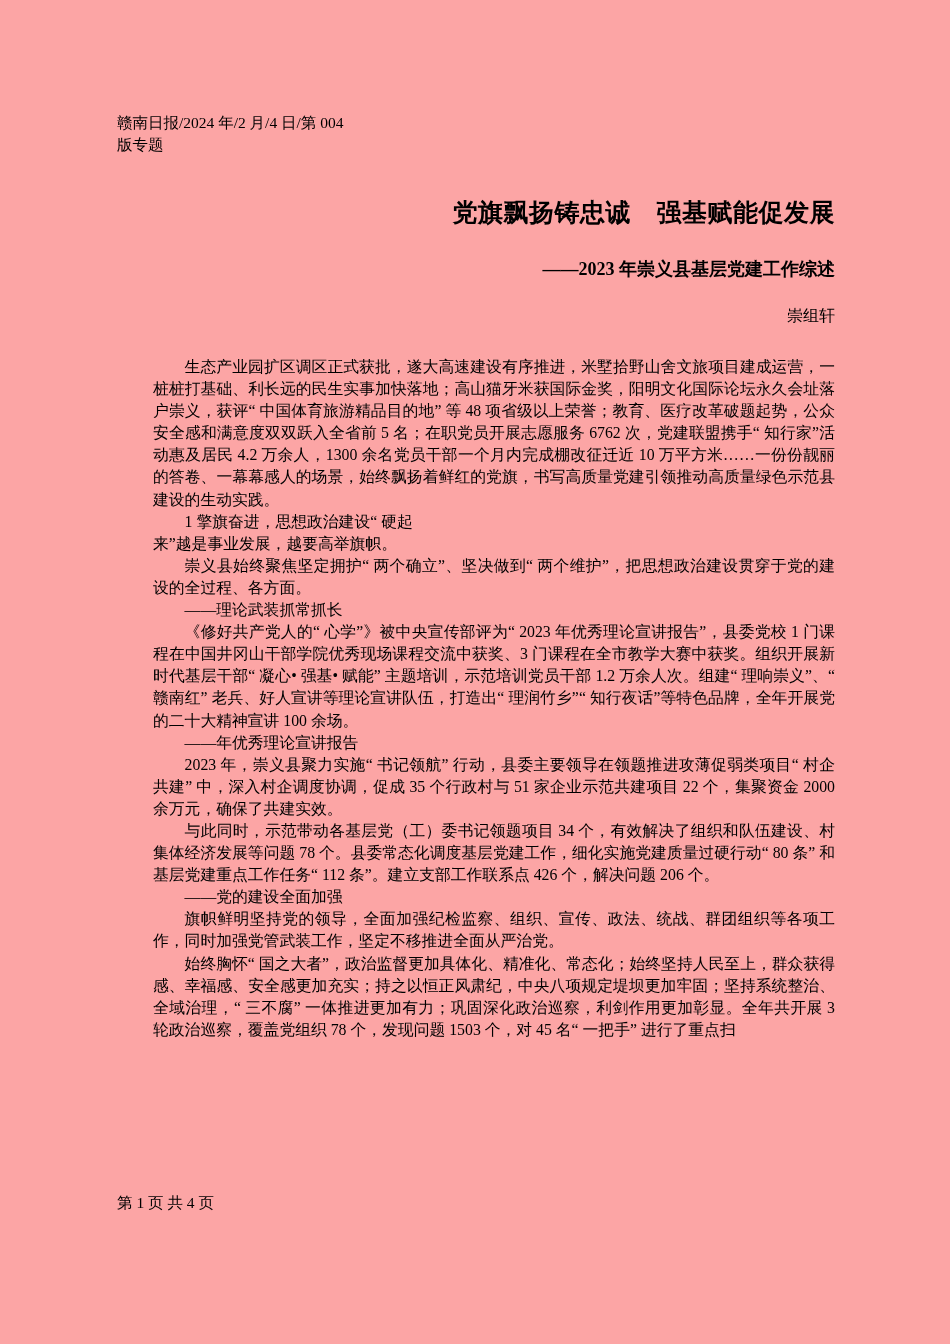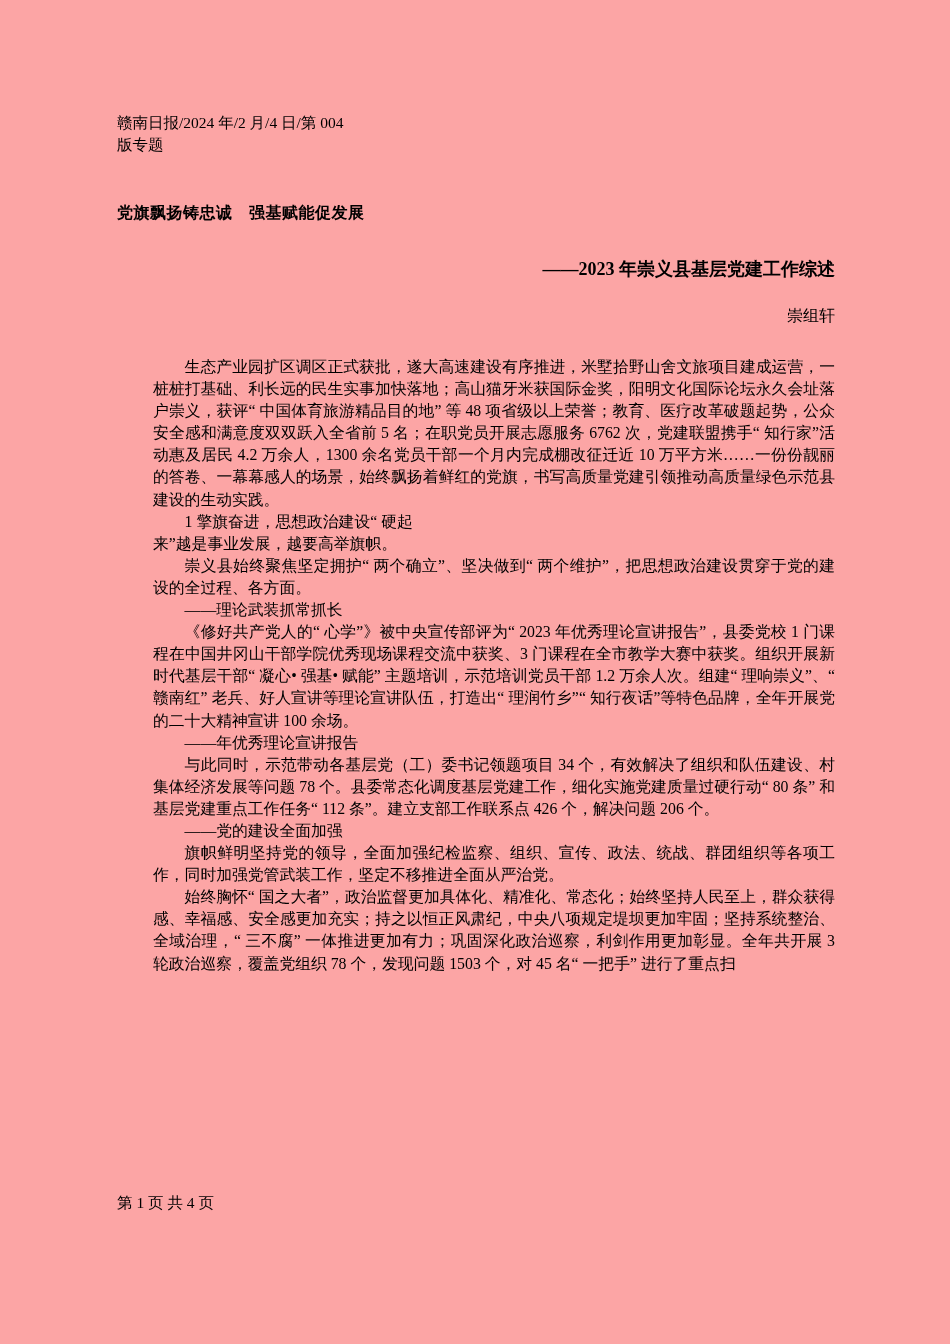--- a/index.html
+++ b/index.html
@@ -24,23 +24,23 @@
     width: 718px;
   }
   .doc-header {
     font-size: 15.5px;
     line-height: 22px;
     text-align: left;
     white-space: pre-line;
   }
   .doc-title {
     margin-top: 40px;
-    font-size: 16px;
+    font-size: 25px;
     font-weight: bold;
-    text-align: left;
+    text-align: right;
     letter-spacing: 0.5px;
     line-height: 34px;
   }
   .doc-subtitle {
     margin-top: 26px;
     font-size: 18px;
     font-weight: bold;
     text-align: right;
     line-height: 26px;
   }
@@ -92,20 +92,21 @@
     <div class="doc-author">崇组轩</div>
 
     <div class="body-text">
       <p class="para">生态产业园扩区调区正式获批，遂大高速建设有序推进，米墅拾野山舍文旅项目建成运营，一桩桩打基础、利长远的民生实事加快落地；高山猫牙米获国际金奖，阳明文化国际论坛永久会址落户崇义，获评“ 中国体育旅游精品目的地” 等 48 项省级以上荣誉；教育、医疗改革破题起势，公众安全感和满意度双双跃入全省前 5 名；在职党员开展志愿服务 6762 次，党建联盟携手“ 知行家”活动惠及居民 4.2 万余人，1300 余名党员干部一个月内完成棚改征迁近 10 万平方米……一份份靓丽的答卷、一幕幕感人的场景，始终飘扬着鲜红的党旗，书写高质量党建引领推动高质量绿色示范县建设的生动实践。</p>
       <p class="para">1 擎旗奋进，思想政治建设“ 硬起</p>
       <p class="para noindent">来”越是事业发展，越要高举旗帜。</p>
       <p class="para">崇义县始终聚焦坚定拥护“ 两个确立”、坚决做到“ 两个维护”，把思想政治建设贯穿于党的建设的全过程、各方面。</p>
       <p class="para">——理论武装抓常抓长</p>
       <p class="para">《修好共产党人的“ 心学”》被中央宣传部评为“ 2023 年优秀理论宣讲报告”，县委党校 1 门课程在中国井冈山干部学院优秀现场课程交流中获奖、3 门课程在全市教学大赛中获奖。组织开展新时代基层干部“ 凝心• 强基• 赋能” 主题培训，示范培训党员干部 1.2 万余人次。组建“ 理响崇义”、“ 赣南红” 老兵、好人宣讲等理论宣讲队伍，打造出“ 理润竹乡”“ 知行夜话”等特色品牌，全年开展党的二十大精神宣讲 100 余场。</p>
       <p class="para">——年优秀理论宣讲报告</p>
+      <p class="para">2023 年，崇义县聚力实施“ 书记领航” 行动，县委主要领导在领题推进攻薄促弱类项目“ 村企共建” 中，深入村企调度协调，促成 35 个行政村与 51 家企业示范共建项目 22 个，集聚资金 2000 余万元，确保了共建实效。</p>
       <p class="para">与此同时，示范带动各基层党（工）委书记领题项目 34 个，有效解决了组织和队伍建设、村集体经济发展等问题 78 个。县委常态化调度基层党建工作，细化实施党建质量过硬行动“ 80 条” 和基层党建重点工作任务“ 112 条”。建立支部工作联系点 426 个，解决问题 206 个。</p>
       <p class="para">——党的建设全面加强</p>
       <p class="para">旗帜鲜明坚持党的领导，全面加强纪检监察、组织、宣传、政法、统战、群团组织等各项工作，同时加强党管武装工作，坚定不移推进全面从严治党。</p>
       <p class="para">始终胸怀“ 国之大者”，政治监督更加具体化、精准化、常态化；始终坚持人民至上，群众获得感、幸福感、安全感更加充实；持之以恒正风肃纪，中央八项规定堤坝更加牢固；坚持系统整治、全域治理，“ 三不腐” 一体推进更加有力；巩固深化政治巡察，利剑作用更加彰显。全年共开展 3 轮政治巡察，覆盖党组织 78 个，发现问题 1503 个，对 45 名“ 一把手” 进行了重点扫</p>
     </div>
 
   </div>
 
   <div class="footer">第 1 页 共 4 页</div>
 

